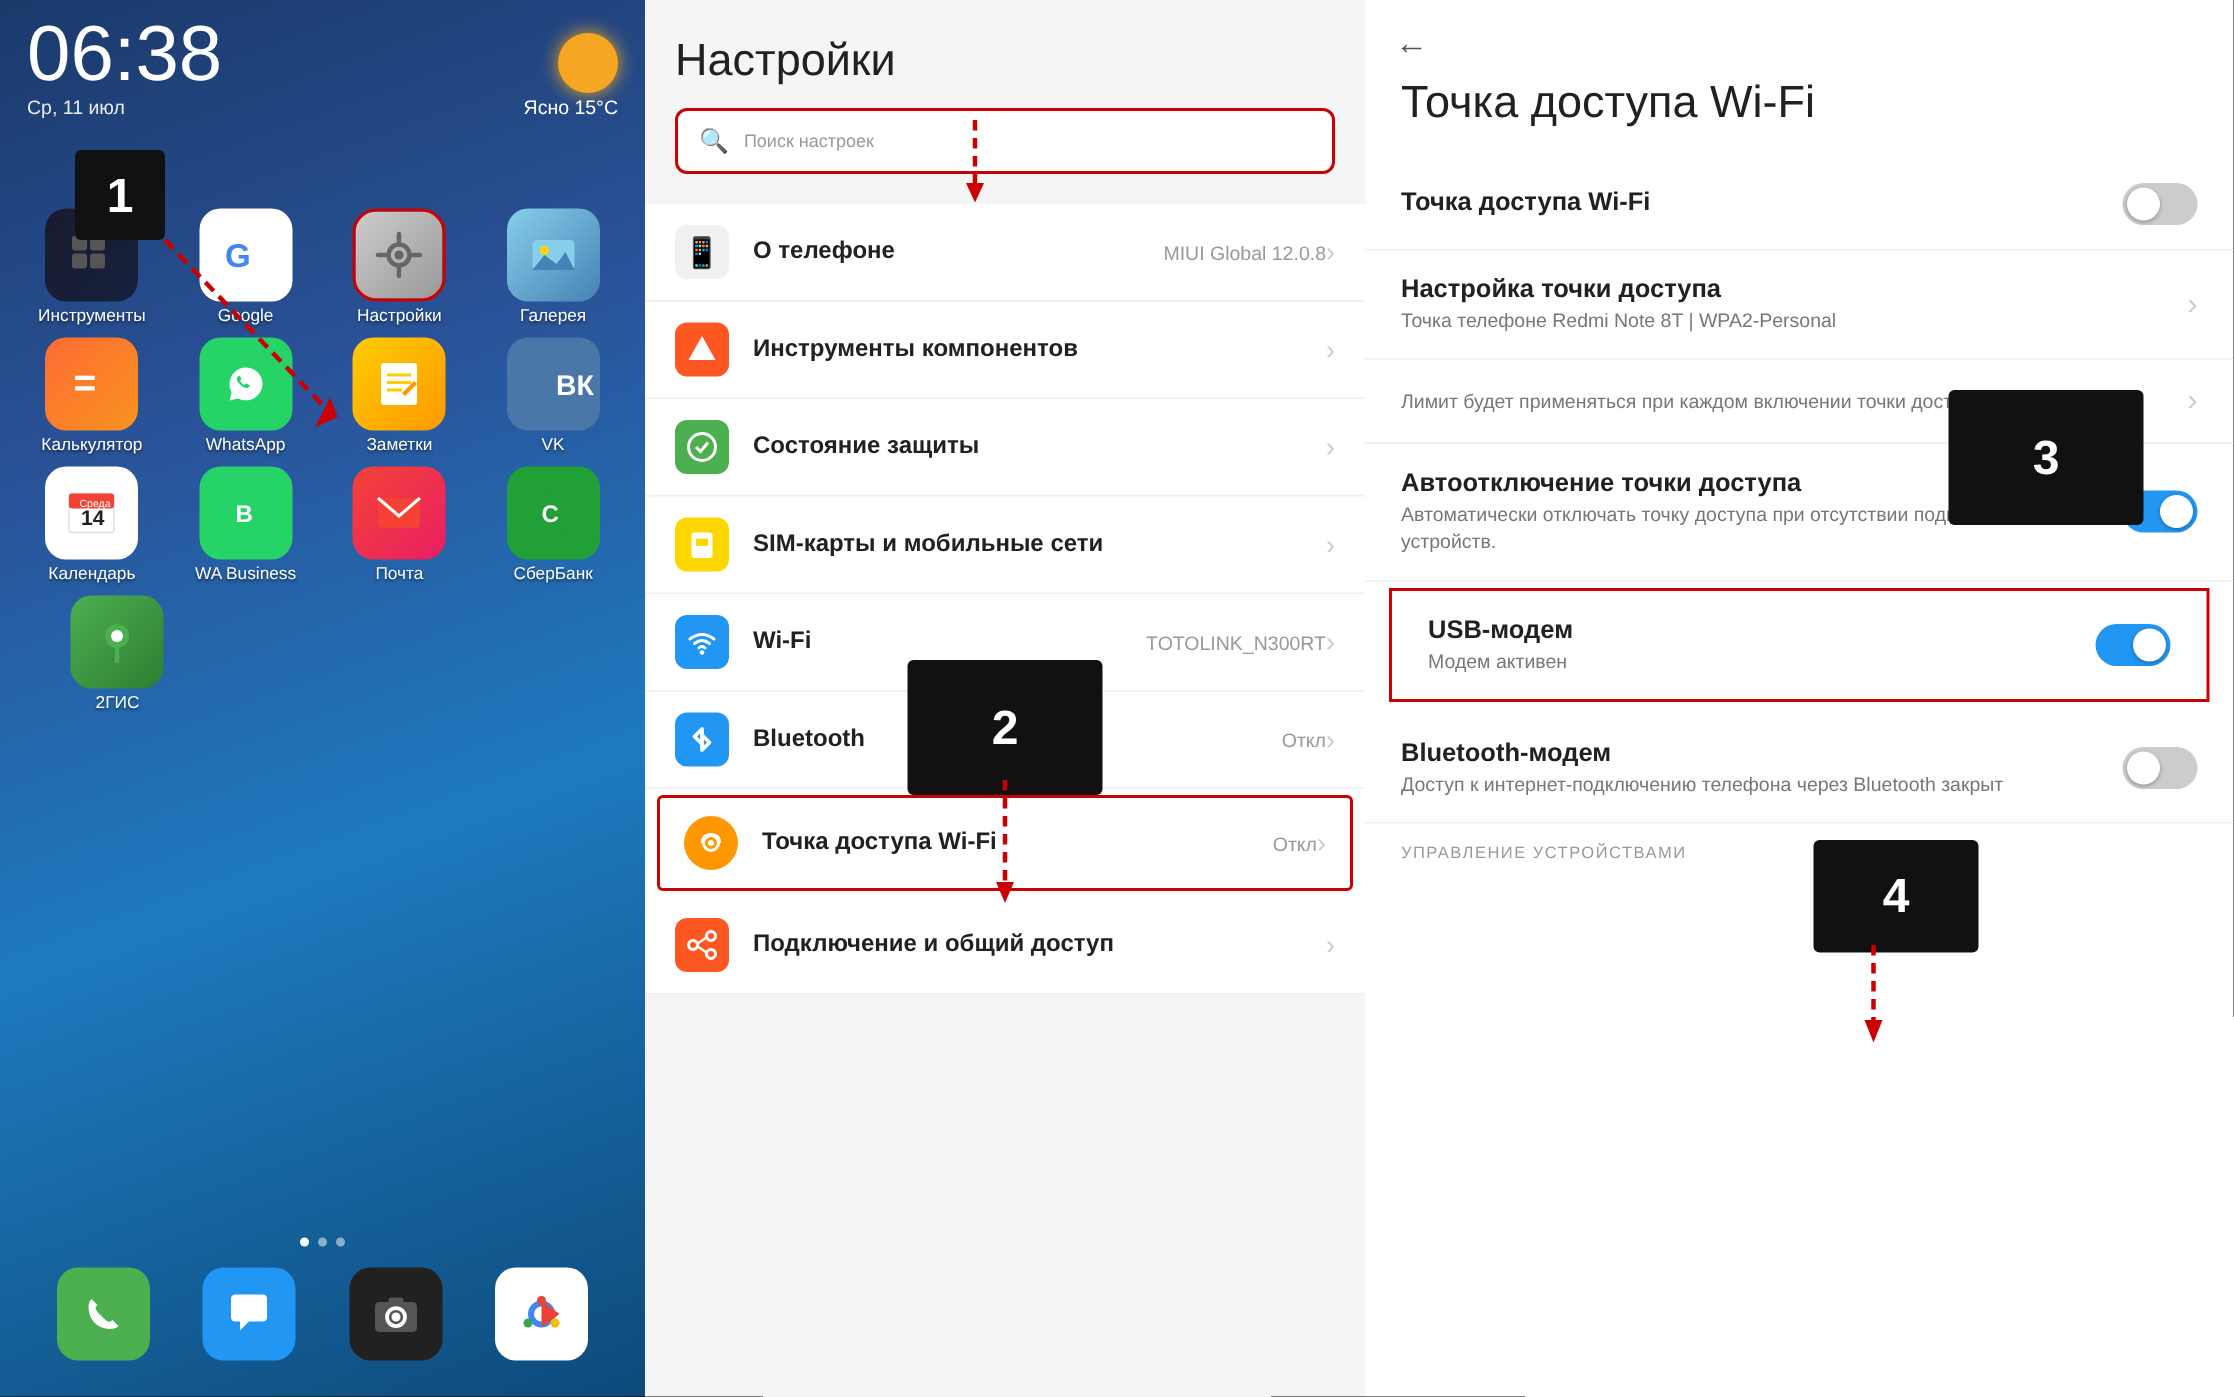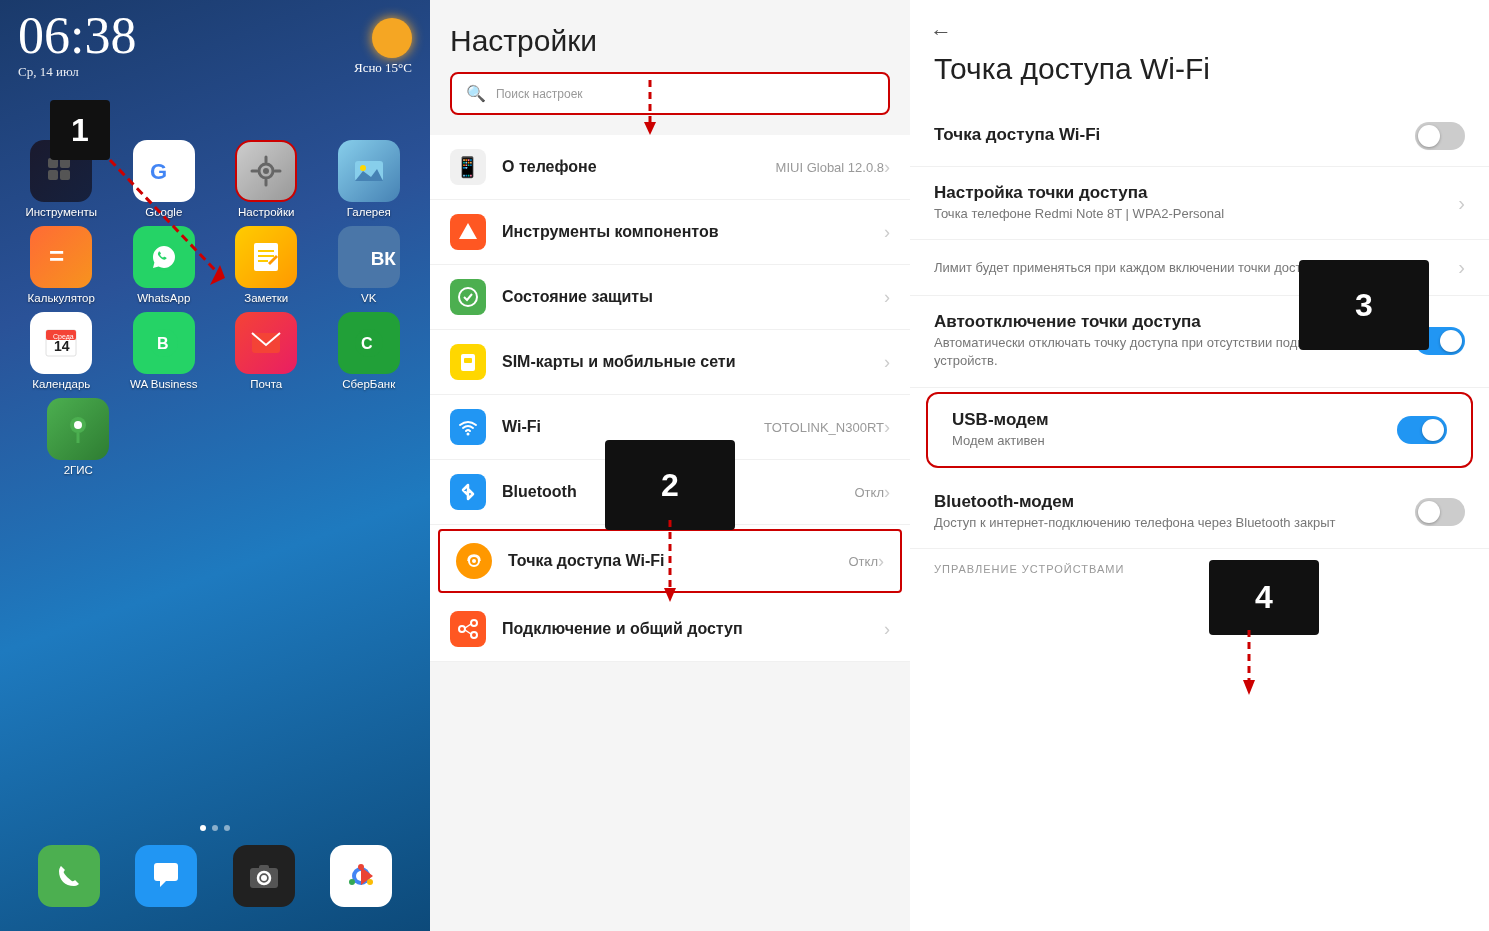--- a/index.html
+++ b/index.html
@@ -17,24 +17,23 @@
       width: 430px;
       height: 931px;
       background: linear-gradient(160deg, #1a3a6b 0%, #2a5298 30%, #1e7abf 60%, #0d4a7a 100%);
       position: relative;
       flex-shrink: 0;
     }
 
     .status-bar {
       display: flex;
       justify-content: space-between;
-      align-items: flex-start;
+      align-items: flex-end;
       padding: 10px 18px 0;
       color: white;
-      font-family: Liberation Serif, serif;
     }
 
     .time-display {
       font-size: 52px;
       font-weight: 300;
       color: white;
       line-height: 1;
     }
 
     .date-display {
@@ -356,21 +355,21 @@
     }
   </style>
 </head>
 <body>
 
 <div class="home-screen-wrapper home-screen">
 
   <div class="status-bar">
     <div>
       <div class="time-display">06:38</div>
-      <div class="date-display">Ср, 14 июл</div>
+      <div class="date-display">Ср, 11 июл</div>
     </div>
     <div class="weather-info">
       <div class="weather-icon"></div>
       <div class="weather-temp">Ясно  15°C</div>
     </div>
   </div>
 
   <div class="step-annotation" style="top:100px; left:50px;">
     <span>1</span>
   </div>
@@ -741,21 +740,21 @@
   <div class="hotspot-item">
     <div class="hotspot-item-left">
       <div class="hotspot-item-title">Автоотключение точки доступа</div>
       <div class="hotspot-item-desc">Автоматически отключать точку доступа при отсутствии подключенных устройств.</div>
     </div>
     <div class="toggle on">
       <div class="toggle-thumb"></div>
     </div>
   </div>
 
-  <div style="border:2px solid #cc0000; border-radius:12px; margin:4px 16px; background:white;">
+  <div style="border:2px solid #cc0000; border-radius:0; margin:4px 16px; background:white;">
     <div class="hotspot-item" style="border-bottom:none;">
       <div class="hotspot-item-left">
         <div class="hotspot-item-title">USB-модем</div>
         <div class="hotspot-item-desc">Модем активен</div>
       </div>
       <div class="toggle on">
         <div class="toggle-thumb"></div>
       </div>
     </div>
   </div>

